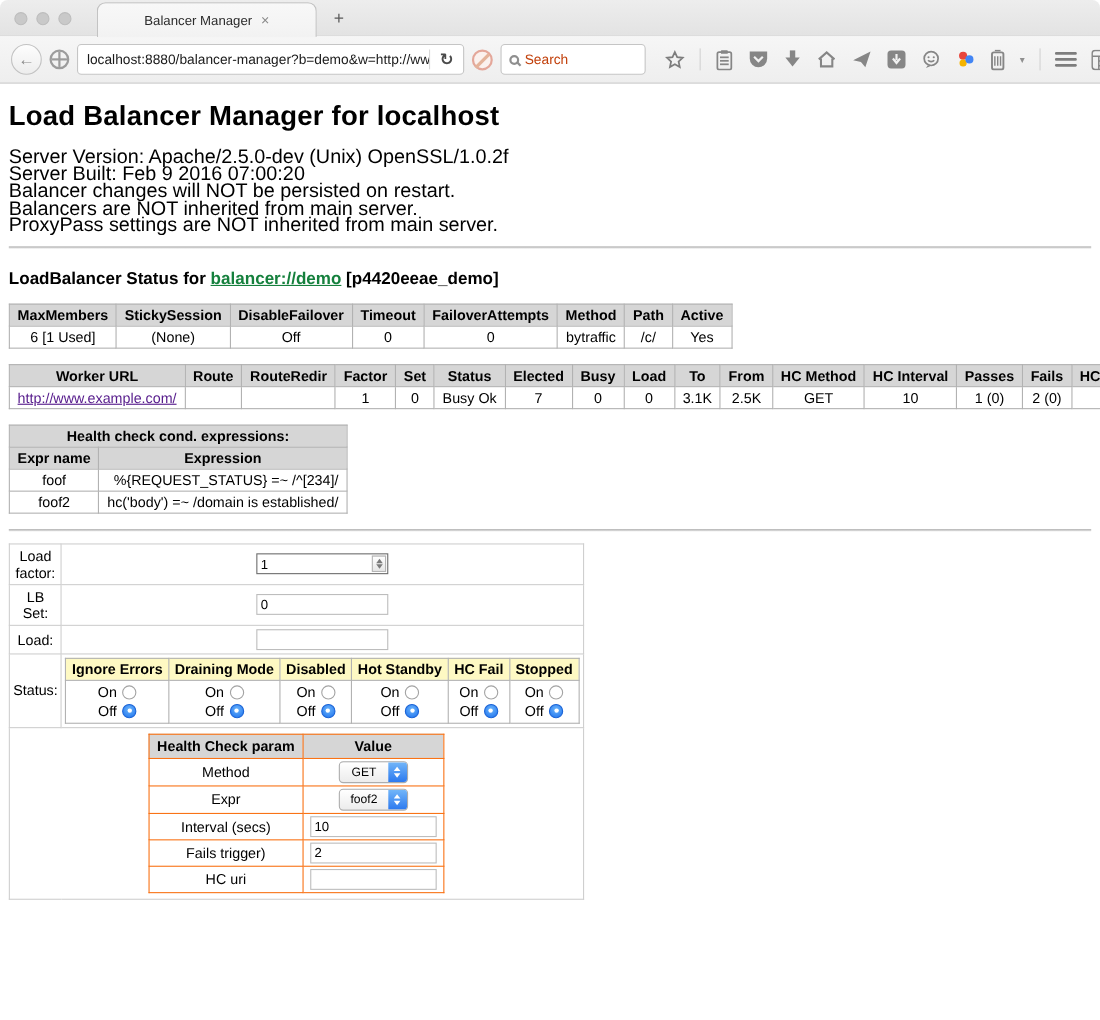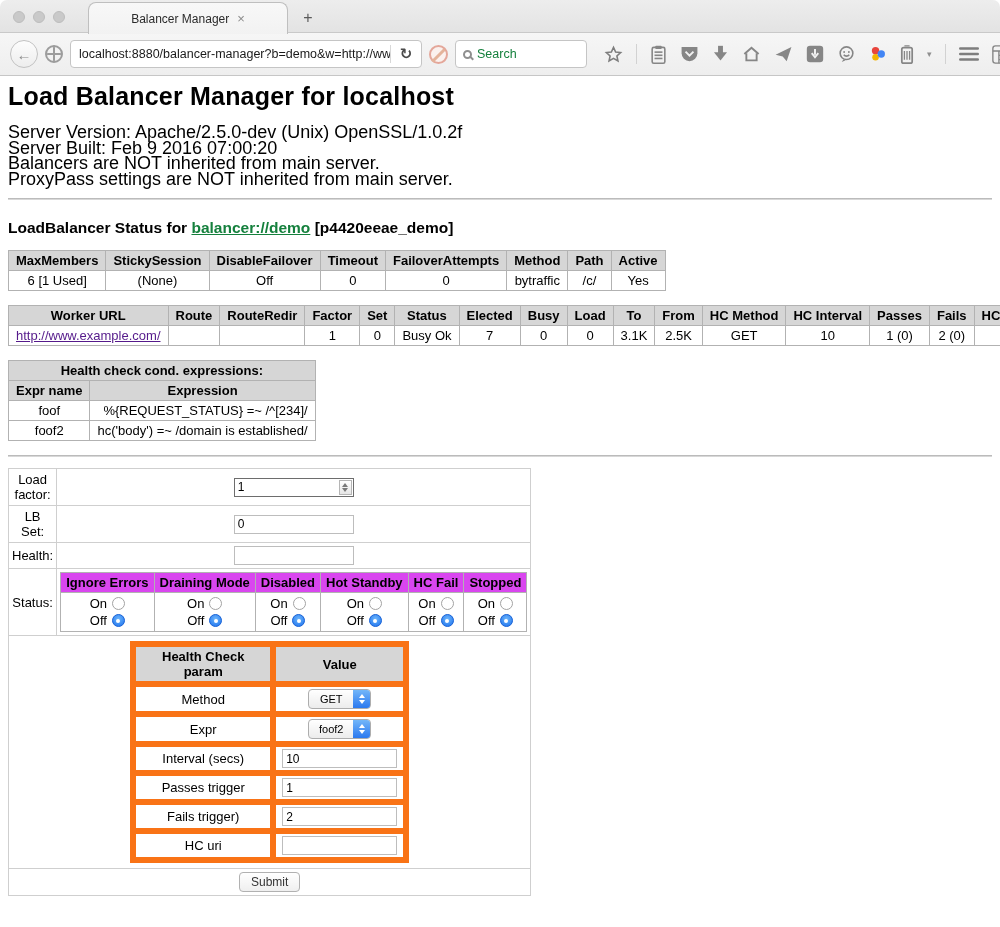--- a/index.html
+++ b/index.html
@@ -69,30 +69,30 @@
     content:""; position:absolute; left:-1px; top:7px; width:17px; height:3px;
     background:#e4b39a; transform:rotate(-45deg);
   }
   .searchbox {
     width:132px; height:28px; background:#fff; border:1px solid #c5c5c5;
     border-radius:4px; display:flex; align-items:center; gap:5px;
     padding:0 7px; flex:none;
   }
   .mag { width:9px; height:9px; border:2px solid #8f8f8f; border-radius:50%; position:relative; flex:none; }
   .mag::after { content:""; position:absolute; width:5px; height:2px; background:#8f8f8f; transform:rotate(45deg); right:-4px; bottom:-2px; }
-  .search-ph { color:#15803d; font-size:12.5px;text-align:center; }
+  .search-ph { color:#c2410c; font-size:12.5px;text-align:center; }
   .toolicons { display:flex; align-items:center; gap:13px; margin-left:10px; color:#7d7d7d; }
   .toolicons svg { display:block; }
   .tool-sep { width:1px; height:20px; background:#d2d2d2; }
   .caret { font-size:9px; color:#8f8f8f; }
   .caret::before { content:"▾"; }
 
   
   .page { padding:0 8px; background:#fff; }
-  h1.page-title { font-size:25px; font-weight:bold; margin:6px 0 14px; letter-spacing:.2px; }
+  h1.page-title { font-size:25px; font-weight:bold; margin:16px 0 14px; letter-spacing:.2px; }
   .server-info { font-size:18px; line-height:15.5px; margin-bottom:11px; }
   hr.rule { border:none; height:2px; background:linear-gradient(#adadad,#e6e6e6); margin:11px 0; }
   h3.sec { font-size:15.5px; font-weight:bold; margin:19px 0 13px; }
   h3.sec a { color:#15803d; }
   a.visited-link { color:#551a8b; text-decoration:underline; }
 
   table.mgr { border-collapse:collapse; font-size:13px; margin:0 0 14px 0; }
   table.mgr th, table.mgr td {
     border:1px solid #b2b2b2; padding:2px 7px; text-align:center; white-space:nowrap; height:20px;
   }
@@ -118,34 +118,34 @@
   .stepper {
     position:absolute; right:2px; top:2px; width:13px; height:15px;
     border:1px solid #b5b5b5; background:linear-gradient(#fff,#e6e6e6);
     display:flex; flex-direction:column; align-items:center; justify-content:center; gap:1px;
   }
   .tri-up   { width:0; height:0; border-left:3px solid transparent; border-right:3px solid transparent; border-bottom:4px solid #7a7a7a; }
   .tri-down { width:0; height:0; border-left:3px solid transparent; border-right:3px solid transparent; border-top:4px solid #7a7a7a; }
 
   table.status-tbl { border-collapse:collapse; font-size:13px; width:100%; }
   table.status-tbl th, table.status-tbl td { border:1px solid #b2b2b2; padding:2px 5px; text-align:center; }
-  table.status-tbl th { background:#d946ef; white-space:nowrap; }
+  table.status-tbl th { background:#fef9c3; white-space:nowrap; }
   .radio-line { display:flex; align-items:center; justify-content:center; gap:5px; padding:1px 0; }
   .radio {
     width:13px; height:13px; border-radius:50%; background:#fff;
     border:1px solid #a3a3a3; display:inline-grid; place-items:center; flex:none;
   }
   .radio.checked {
     background:radial-gradient(circle at 50% 35%, #6cb5fb, #1d72ee);
     border-color:#1a63d6;
   }
   .radio.checked::after { content:""; width:4px; height:4px; background:#fff; border-radius:50%; }
 
   table.hc-tbl { border-collapse:collapse; font-size:13px; margin:2px auto; }
-  table.hc-tbl th, table.hc-tbl td { border:6px solid #f97316; padding:2px 6px; text-align:center; height:22px; }
+  table.hc-tbl th, table.hc-tbl td { border:1px solid #f97316; padding:2px 6px; text-align:center; height:22px; }
   table.hc-tbl th { background:#d6d6d6; }
   table.hc-tbl td.hc-label { width:140px; }
   table.hc-tbl td.hc-value { width:128px; }
   table.hc-tbl input.txt { width:115px; text-align:left; }
 
   .mac-select {
     display:inline-flex; align-items:stretch; height:20px; border:1px solid #adadad;
     border-radius:4px; background:linear-gradient(#fff,#ececec); font-size:11px;
     overflow:hidden; vertical-align:middle;
   }
@@ -278,20 +278,21 @@
     </div>
   </div>
 </div>
 
 <div class="page">
   <h1 class="page-title">Load Balancer Manager for localhost</h1>
 
   <div class="server-info">
       <div>Server Version: Apache/2.5.0-dev (Unix) OpenSSL/1.0.2f</div>
       <div>Server Built: Feb 9 2016 07:00:20</div>
+      <div>Balancer changes will NOT be persisted on restart.</div>
       <div>Balancers are NOT inherited from main server.</div>
       <div>ProxyPass settings are NOT inherited from main server.</div>
     </div>
 
   <hr class="rule">
 
   <h3 class="sec"><span>LoadBalancer Status for </span><a href="#" class="visited-link">balancer://demo</a><span> [p4420eeae_demo]</span></h3>
 
   <table class="mgr">
     <thead>
@@ -395,21 +396,21 @@
           <td class="fvalue"><span class="num-wrap"><input class="txt" value="1" style=""><span class="stepper">
                 <span class="tri-up"></span>
                 <span class="tri-down"></span>
               </span></span></td>
         </tr>
         <tr>
           <td class="flabel">LB Set:</td>
           <td class="fvalue"><input class="txt" value="0" style=""></td>
         </tr>
         <tr>
-          <td class="flabel">Health:</td>
+          <td class="flabel">Load:</td>
           <td class="fvalue"><input class="txt" style=""></td>
         </tr>
         <tr>
         <td class="flabel">Status:</td>
         <td class="fvalue">
           <table class="status-tbl">
             <thead>
                 <tr id="status-head">
                   <th>Ignore Errors</th>
                   <th>Draining Mode</th>
@@ -514,36 +515,27 @@
                         <span class="tri-up"></span>
                         <span class="tri-down"></span>
                       </span>
                     </span></td>
                 </tr>
                 <tr>
                   <td class="hc-label">Interval (secs)</td>
                   <td class="hc-value"><input class="txt" value="10" style=""></td>
                 </tr>
                 <tr>
-                  <td class="hc-label">Passes trigger</td>
-                  <td class="hc-value"><input class="txt" value="1" style=""></td>
-                </tr>
-                <tr>
                   <td class="hc-label">Fails trigger)</td>
                   <td class="hc-value"><input class="txt" value="2" style=""></td>
                 </tr>
                 <tr>
                   <td class="hc-label">HC uri</td>
                   <td class="hc-value"><input class="txt" style=""></td>
                 </tr>
               </tbody>
           </table>
         </td>
       </tr>
-      <tr>
-        <td colspan="2" class="submit-row">
-          <button class="submit-btn">Submit</button>
-        </td>
-      </tr>
     </tbody>
   </table>
 
 </div>
 
 </body></html>

